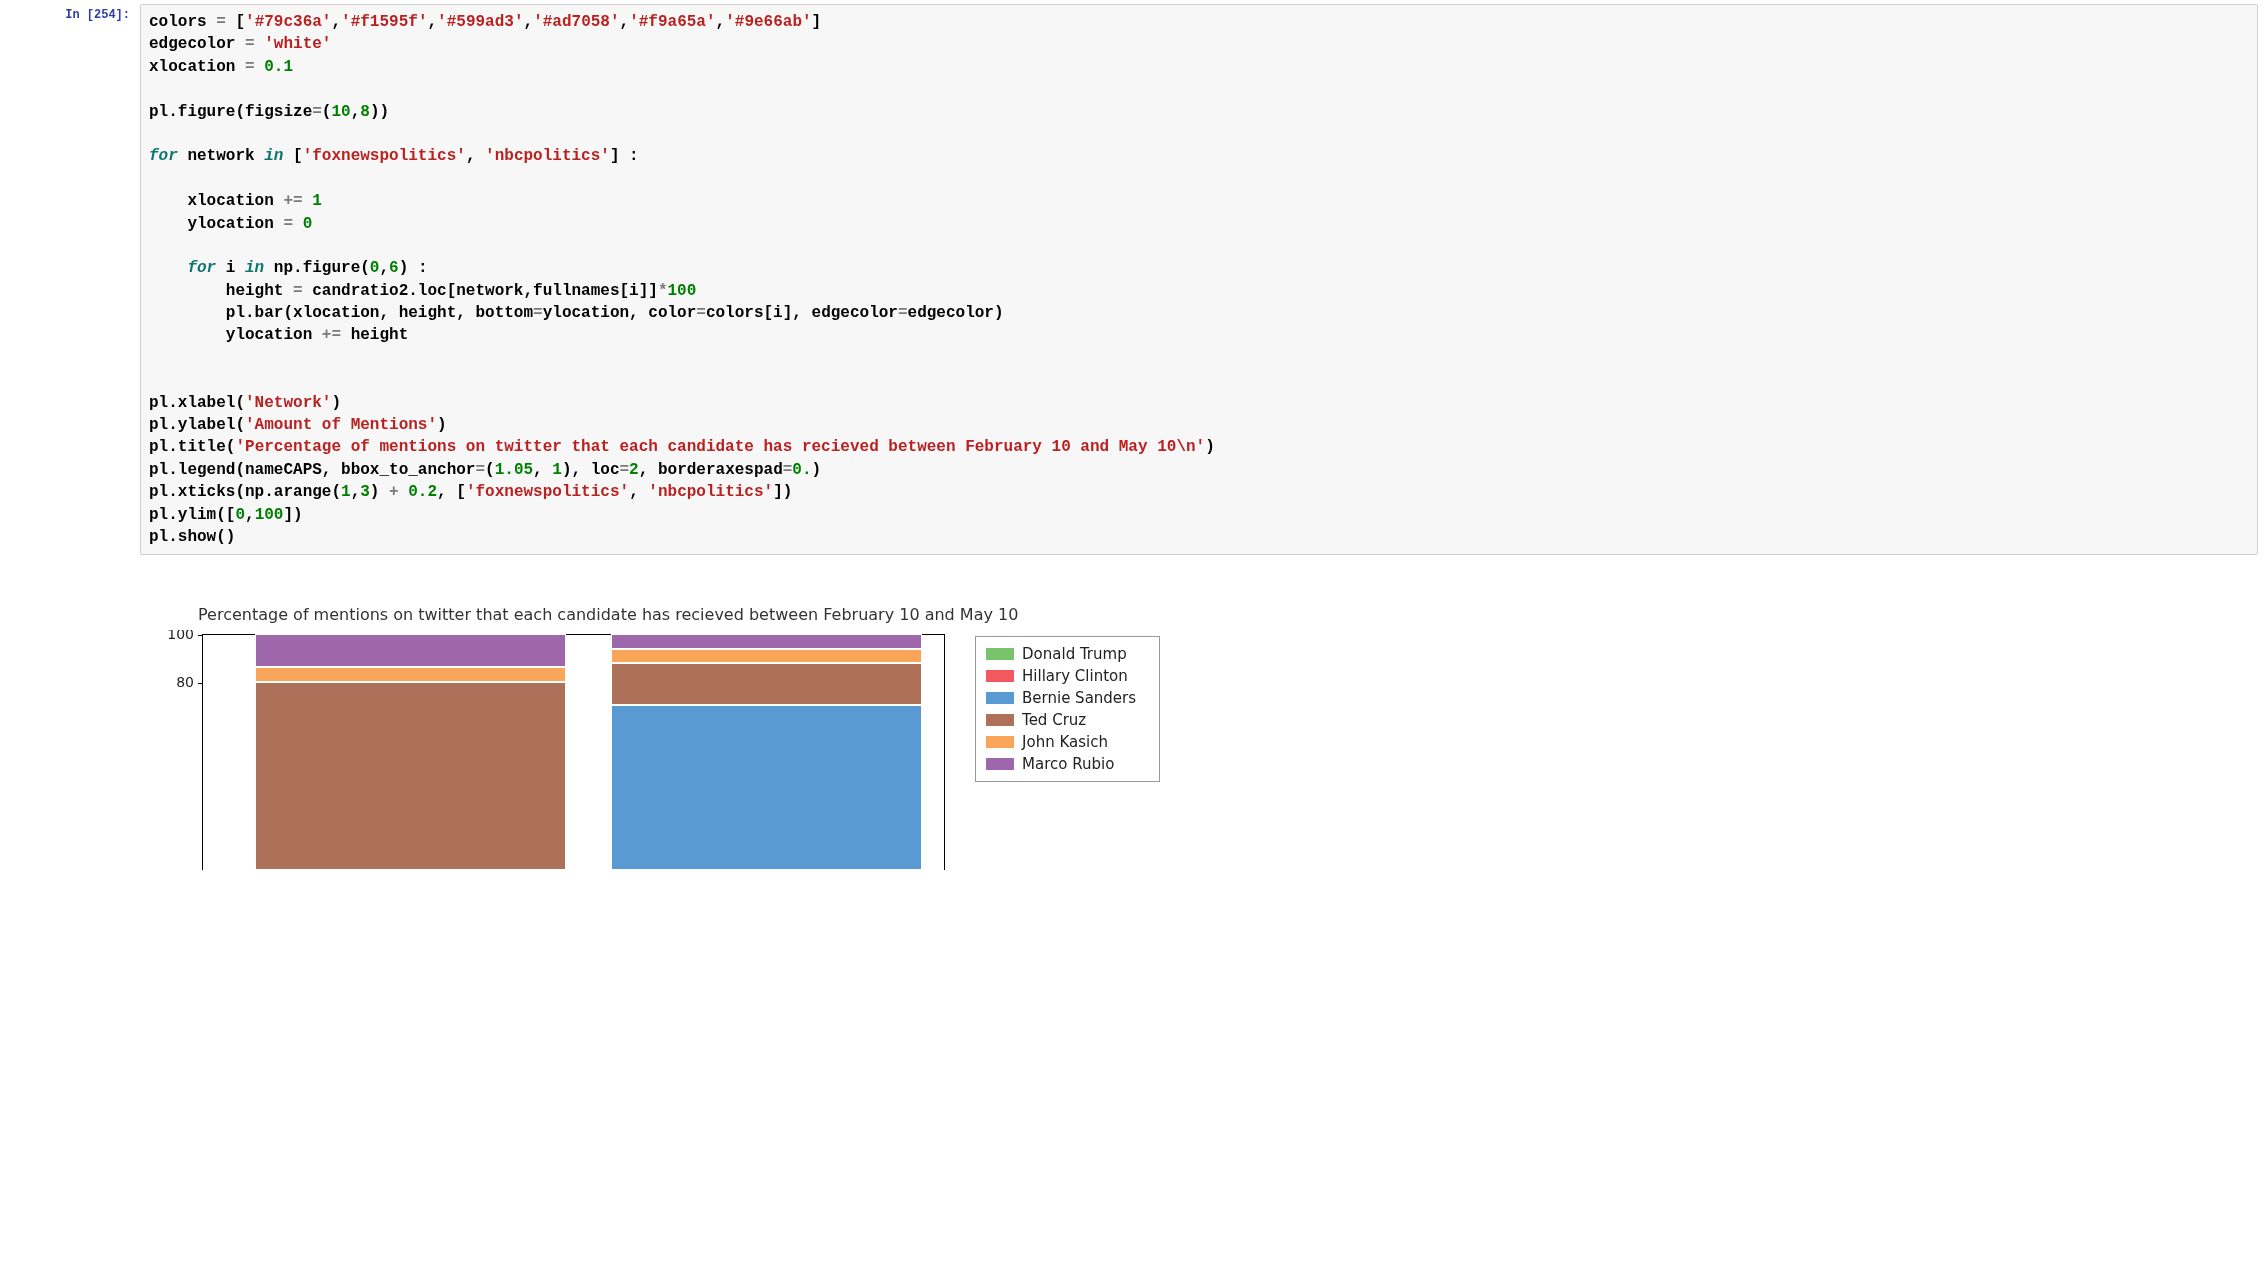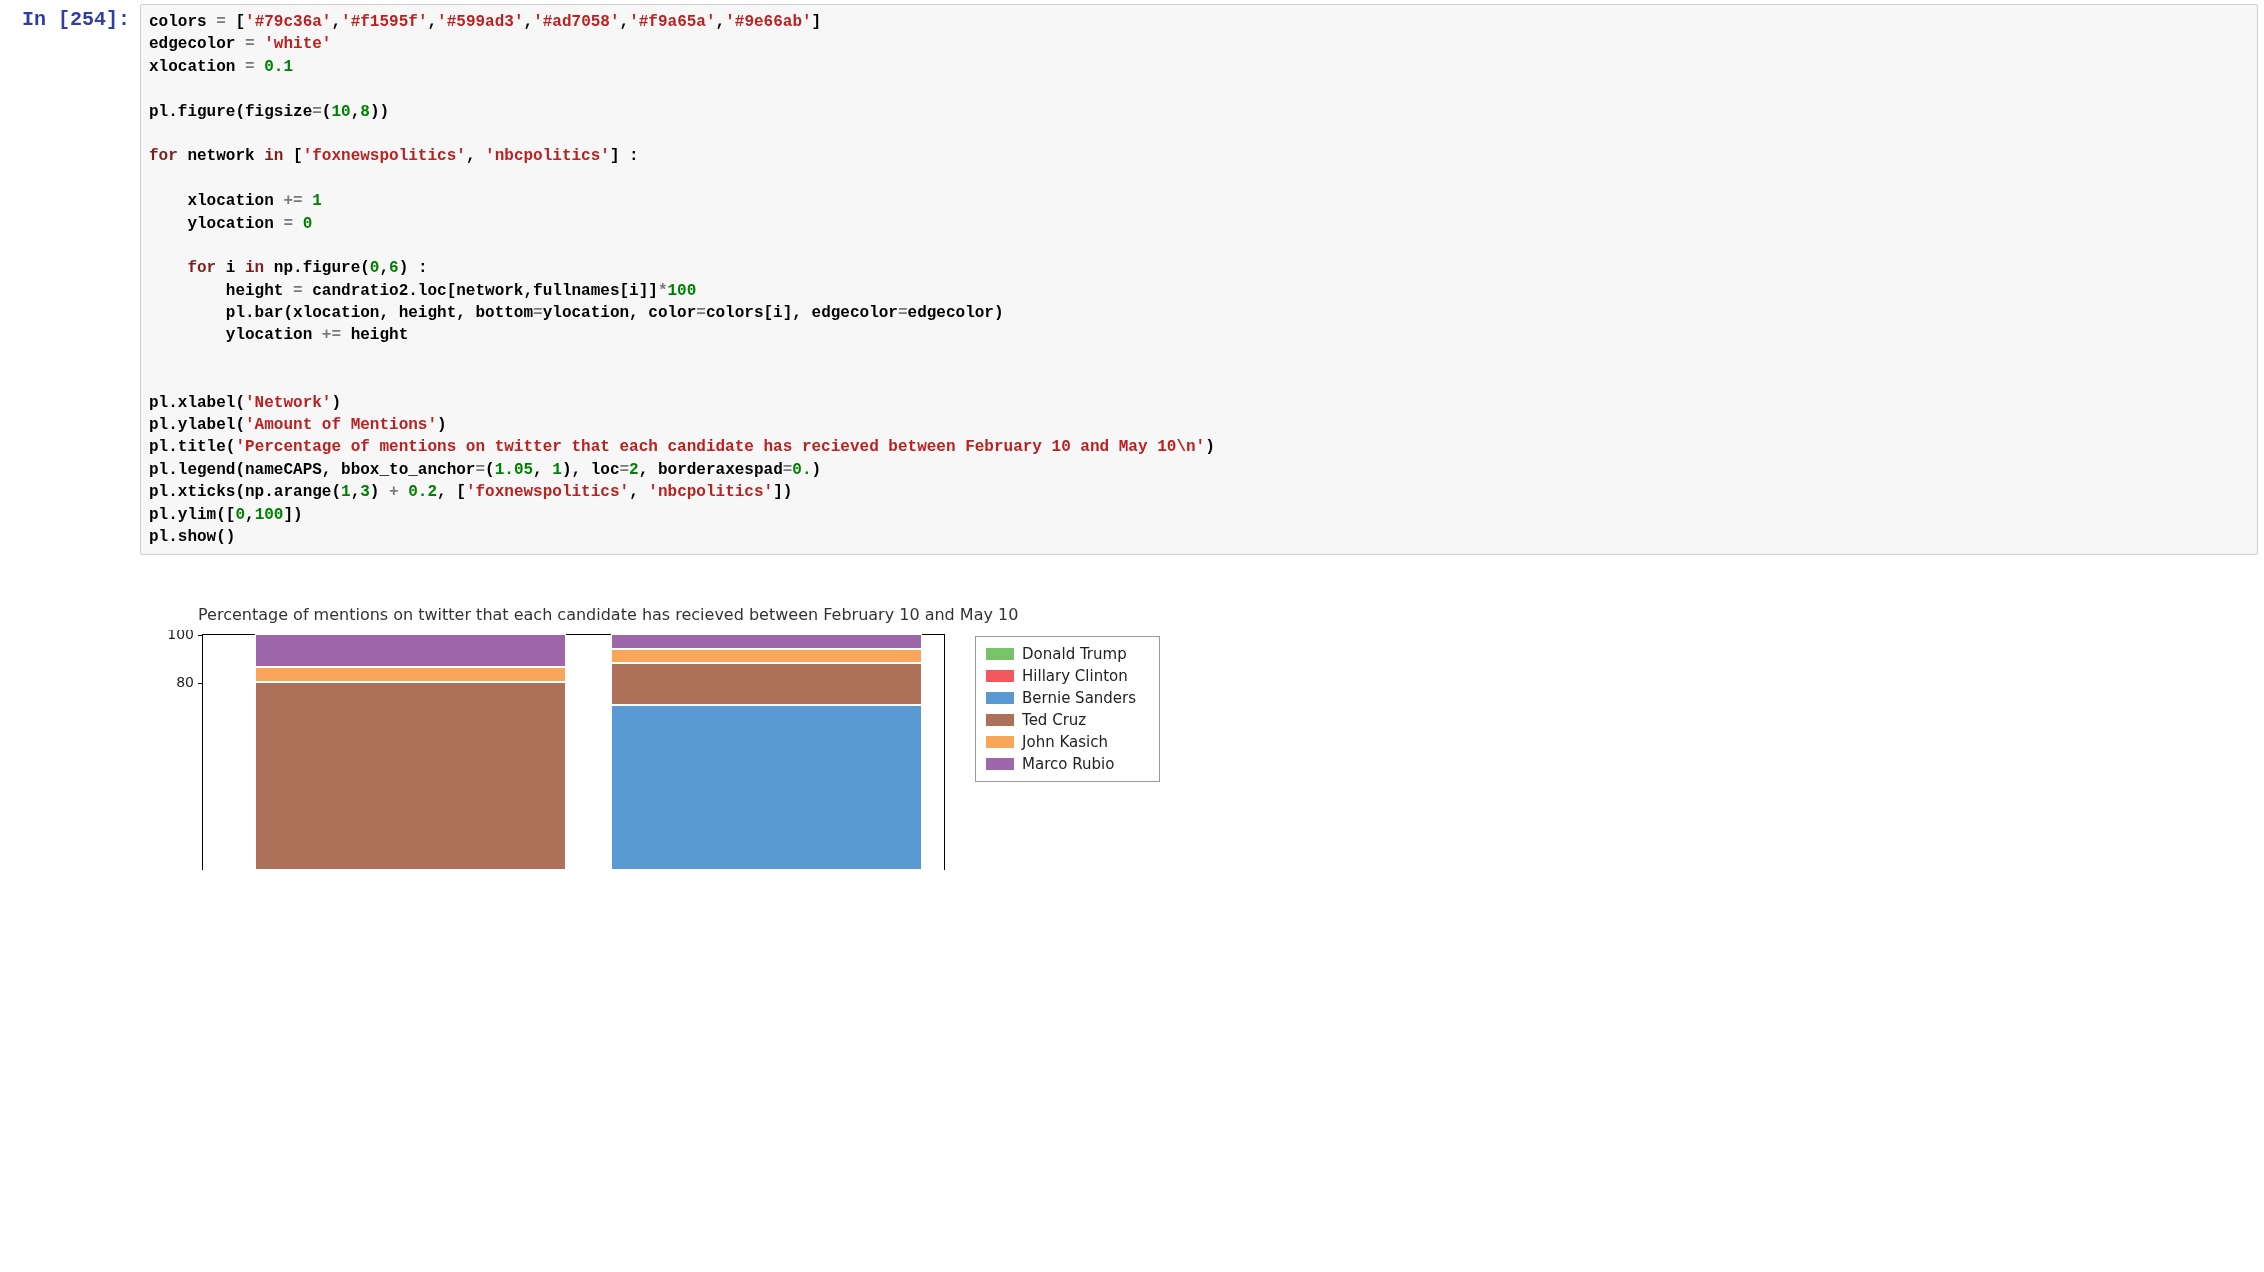--- a/index.html
+++ b/index.html
@@ -15,42 +15,42 @@
     display: flex;
     padding: 0;
     margin: 0;
   }
   .prompt {
     width: 140px;
     min-width: 140px;
     text-align: right;
     padding: 8px 10px 0 0;
     font-family: Menlo, Monaco, "Courier New", monospace;
-    font-size: 20px;
+    font-size: 12px;
     font-weight: bold;
     color: #303F9F;
   }
   .input-area {
     flex: 1;
     border: 1px solid #cfcfcf;
     border-radius: 2px;
     background: #f7f7f7;
     padding: 6px 8px;
     margin: 4px 6px 4px 0;
   }
   pre.code {
     margin: 0;
     font-family: Menlo, Monaco, "Courier New", monospace;
     font-size: 16px;
     font-weight: bold;
     line-height: 1.4;
     white-space: pre;
     overflow-x: auto;
   }
-  .tok-k  { color: #7f1d1d; font-weight: bold; }   
+  .tok-k  { color: #0f766e; font-weight: bold; font-style: italic; }   
   .tok-s  { color: #BA2121; font-family: Liberation Mono, monospace; }                      
   .tok-n  { color: #000000; }                      
   .tok-o  { color: #7a7a7a; }                      
   .tok-m  { color: #008000; }                      
   .tok-p  { color: #000000; }                      
 
   .output-cell {
     display: flex;
     padding: 0;
     margin-top: 6px;

